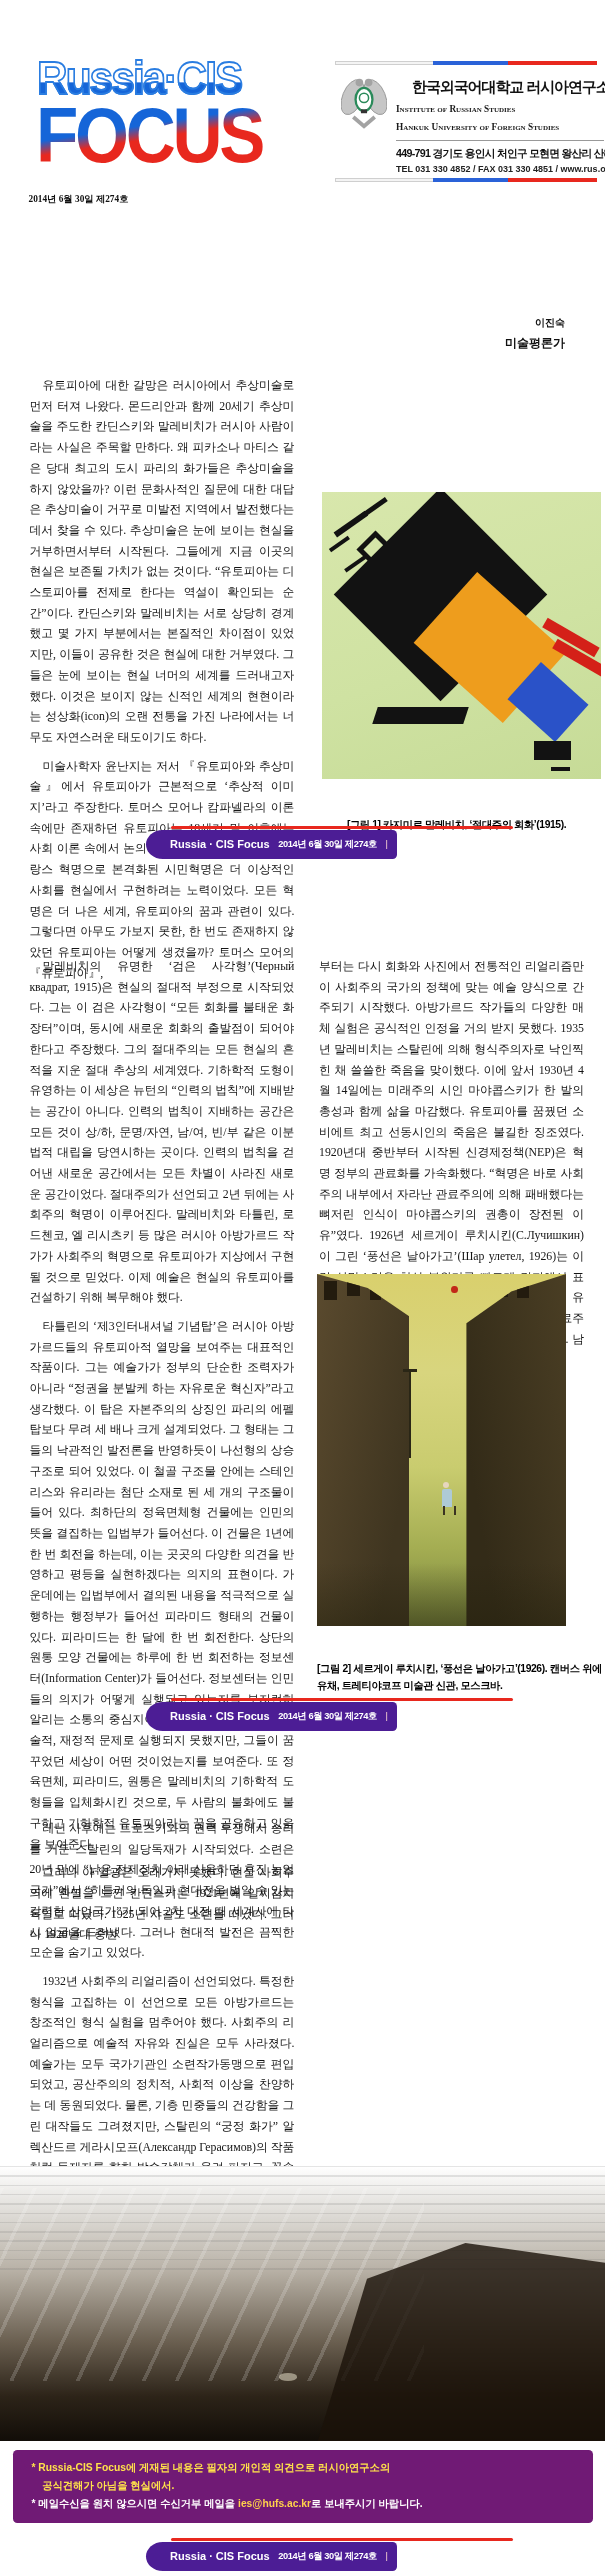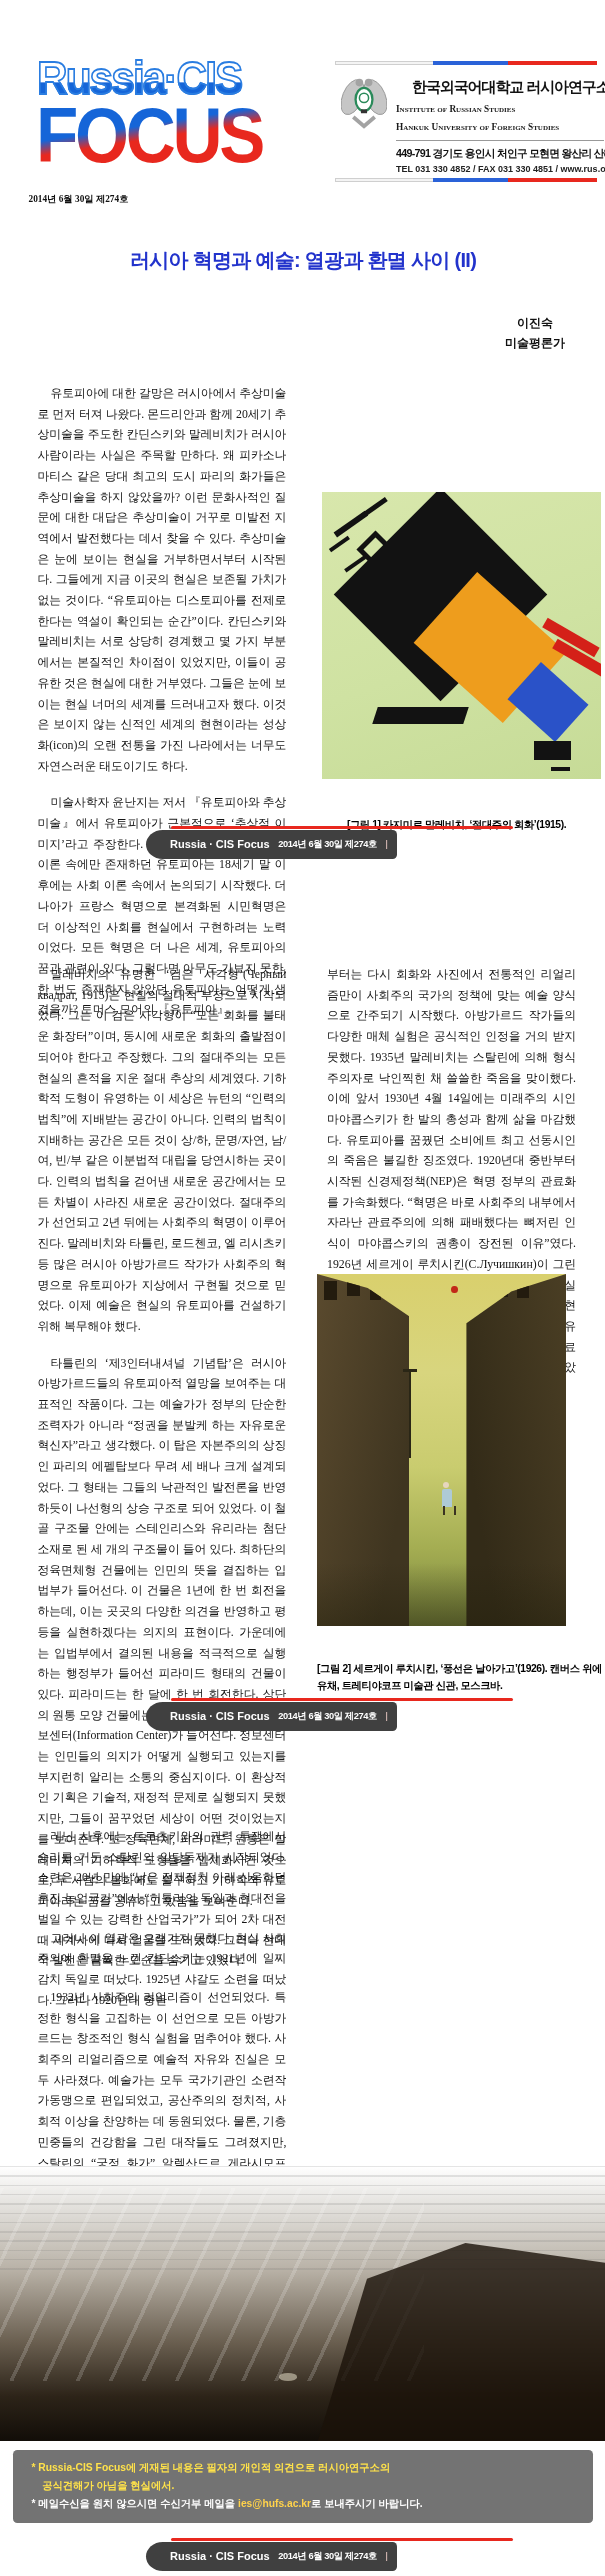--- a/index.html
+++ b/index.html
@@ -33,27 +33,27 @@
            font-size:9.3px;line-height:11.4px;margin-top:7px;color:#1a1a1a;white-space:nowrap;}
   .inst-en:first-of-type{margin-top:3.6px;}
   .inst-div{border-top:0.7px solid #999;margin-top:5.7px;}
   .inst-addr{font-size:10.7px;font-weight:800;letter-spacing:-0.7px;margin-top:6.4px;white-space:nowrap;}
   .inst-contact{font-size:9px;font-weight:600;margin-top:2.9px;color:#222;white-space:nowrap;}
 
   
   .article-title{position:absolute;left:0;right:0;top:247px;text-align:center;
                  font-size:20px;font-weight:800;letter-spacing:-0.7px;color:#2233cc;}
   .author{position:absolute;right:41px;top:314px;text-align:center;}
-  .author .nm{font-size:12px;font-weight:700;line-height:18.5px;}
+  .author .nm{font-size:10px;font-weight:700;line-height:18.5px;text-align:right;}
   .author .rl{font-size:12px;font-weight:700;line-height:21.4px;}
 
   
   .col{position:absolute;width:281px;font-family:"Liberation Serif",serif;font-size:11.8px;
        line-height:20.7px;text-align:justify;color:#141414;}
-  .col p{margin:16px;text-indent:13px;}
+  .col p{margin:8px;text-indent:13px;}
   .col p.cont{text-indent:0;}
   #p1-left{left:21.4px;top:367px;}
   #p1-right{left:311px;top:367px;}
   #p2-left{left:21.4px;top:948px;}
   #p2-right{left:311px;top:948px;}
   #p3{left:21.4px;top:1810px;}
   .rs{display:inline-block;background:#a81414;color:#fff;font-family:"Liberation Sans",sans-serif;
       font-size:7.8px;font-weight:800;line-height:10.7px;padding:0.7px 2.1px;margin-left:4.3px;
       vertical-align:baseline;text-indent:0;}
 
@@ -99,21 +99,21 @@
   #fig2 .kid-legs{position:absolute;left:50.6%;top:66%;width:8.6px;height:8.6px;
                   border-left:2.1px solid #3a3322;border-right:2.1px solid #3a3322;}
   #fig2 .balloon{position:absolute;left:54%;top:3.5%;width:6.4px;height:7.1px;border-radius:50%;background:#c22818;}
   #fig2 .shade{position:absolute;left:0;bottom:0;width:100%;height:18%;
                background:linear-gradient(180deg,rgba(40,40,16,0) 0%,rgba(35,32,12,.45) 100%);}
 
   
   .page-footer{position:absolute;left:0;width:606px;height:34px;}
   .page-footer .streak{position:absolute;left:171px;top:0.7px;width:342px;height:3.6px;
                        background:#e8281e;border-radius:2.1px;}
-  .page-footer .band{position:absolute;left:146px;top:5px;width:251px;height:28.5px;background:#404040;
+  .page-footer .band{position:absolute;left:146px;top:5px;width:251px;height:28.5px;background:#4c1d95;
                      border-radius:33px 8.6px 8.6px 33px / 28.5px 8.6px 8.6px 28.5px;
                      display:flex;align-items:center;padding-left:24px;box-sizing:border-box;gap:8.6px;}
   .page-footer .brand{color:#fff;font-weight:800;font-size:11px;letter-spacing:0;white-space:nowrap;}
   .page-footer .issue{color:#fff;font-weight:800;font-size:9.3px;letter-spacing:-0.4px;white-space:nowrap;}
   .page-footer .sep{color:#ffd9d4;font-weight:400;font-size:9.3px;}
   .page-footer .pg{color:#fff;font-weight:700;font-size:14px;}
   #footer1{top:825px;} #footer2{top:1697px;} #footer3{top:2537px;}
 
   
   #photo{position:absolute;left:0;top:2166px;width:606px;height:275px;
@@ -122,21 +122,21 @@
          background:repeating-linear-gradient(180deg,rgba(110,110,110,.18) 0 1.4px,rgba(0,0,0,0) 1.4px 9.3px);}
   #photo .beams{position:absolute;left:0;top:8%;width:70%;height:70%;opacity:.5;
          background:repeating-linear-gradient(115deg,rgba(255,255,255,.35) 0 3.6px,rgba(0,0,0,0) 3.6px 30px);}
   #photo .mass{position:absolute;right:0;bottom:0;width:58%;height:72%;background:#1a1209;
          clip-path:polygon(18% 100%,32% 18%,60% 0,100% 10%,100% 100%);opacity:.8;}
   #photo .glint{position:absolute;left:46%;bottom:22%;width:18.5px;height:7.1px;border-radius:50%;
          background:rgba(230,222,200,.55);filter:blur(0.7px);}
 
   
   #notice{position:absolute;left:13px;top:2450px;width:580px;box-sizing:border-box;
-          background:#737373;border-radius:4.3px;padding:9.3px 18.5px 10px 18.5px;
+          background:#701a75;border-radius:4.3px;padding:9.3px 18.5px 10px 18.5px;
           font-weight:700;font-size:10.3px;line-height:18px;color:#ffffff;}
   #notice .y{color:#ffe24a;}
   #notice .cont{padding-left:10.7px;display:block;}
   #notice .email{color:#ffd24a;}
 </style>
 </head>
 <body>
 
 <div class="canvas">
 
@@ -171,21 +171,20 @@
     <div class="inst-addr">449-791 경기도 용인시 처인구 모현면 왕산리 산89</div>
     <div class="inst-contact">TEL 031 330 4852 / FAX 031 330 4851 / www.rus.or.kr</div>
   </div>
 
   <div class="flag-bar flag-mid">
     <i class="fw"></i>
       <i class="fb"></i>
       <i class="fr"></i>
   </div>
 
-  <div class="article-title">러시아 혁명과 예술: 열광과 환멸 사이 (II)</div>
   <div class="author">
     <div class="nm">이진숙</div>
     <div class="rl">미술평론가</div>
   </div>
 
   <div class="col" id="p1-left">
     <p>유토피아에 대한 갈망은 러시아에서 추상미술로 먼저 터져 나왔다. 몬드리안과 함께 20세기 추상미술을 주도한 칸딘스키와 말레비치가 러시아 사람이라는 사실은 주목할 만하다. 왜 피카소나 마티스 같은 당대 최고의 도시 파리의 화가들은 추상미술을 하지 않았을까? 이런 문화사적인 질문에 대한 대답은 추상미술이 거꾸로 미발전 지역에서 발전했다는 데서 찾을 수 있다. 추상미술은 눈에 보이는 현실을 거부하면서부터 시작된다. 그들에게 지금 이곳의 현실은 보존될 가치가 없는 것이다. “유토피아는 디스토피아를 전제로 한다는 역설이 확인되는 순간”이다. 칸딘스키와 말레비치는 서로 상당히 경계했고 몇 가지 부분에서는 본질적인 차이점이 있었지만, 이들이 공유한 것은 현실에 대한 거부였다. 그들은 눈에 보이는 현실 너머의 세계를 드러내고자 했다. 이것은 보이지 않는 신적인 세계의 현현이라는 성상화(icon)의 오랜 전통을 가진 나라에서는 너무도 자연스러운 태도이기도 하다.</p>
     <p>미술사학자 윤난지는 저서 『유토피아와 추상미술』에서 유토피아가 근본적으로 ‘추상적 이미지’라고 주장한다. 토머스 모어나 캄파넬라의 이론 속에만 존재하던 유토피아는 18세기 말 이후에는 사회 이론 속에서 논의되기 시작했다. 더 나아가 프랑스 혁명으로 본격화된 시민혁명은 더 이상적인 사회를 현실에서 구현하려는 노력이었다. 모든 혁명은 더 나은 세계, 유토피아의 꿈과 관련이 있다. 그렇다면 아무도 가보지 못한, 한 번도 존재하지 않았던 유토피아는 어떻게 생겼을까? 토머스 모어의 『유토피아』,</p>
   </div>
 

